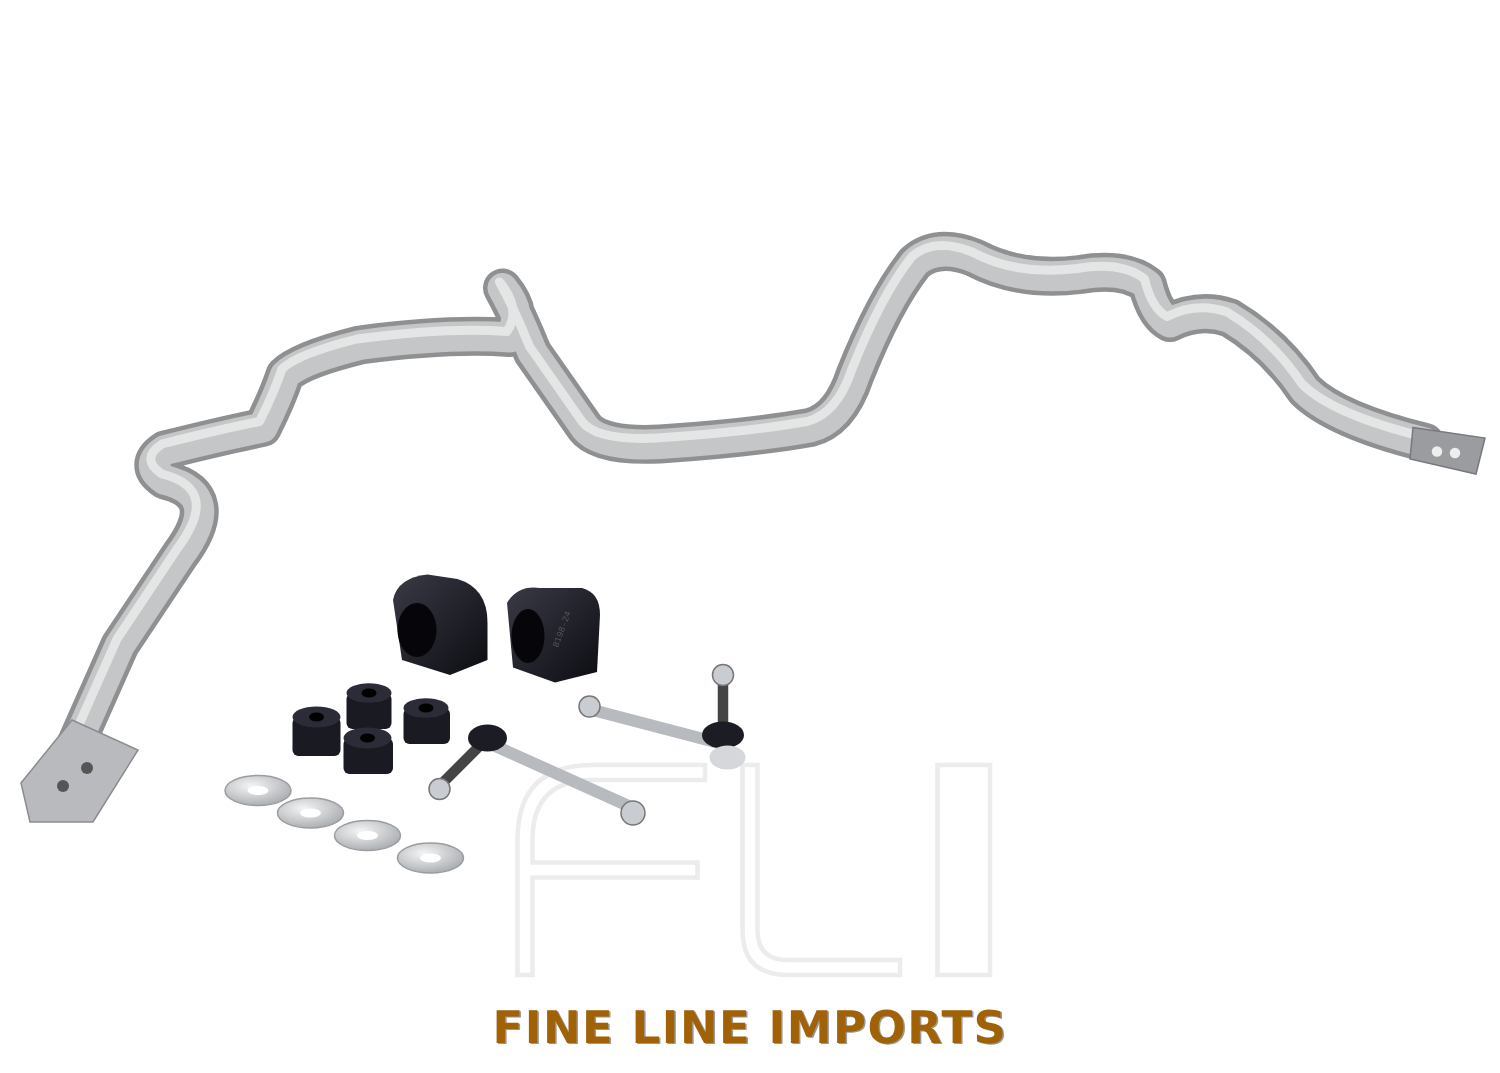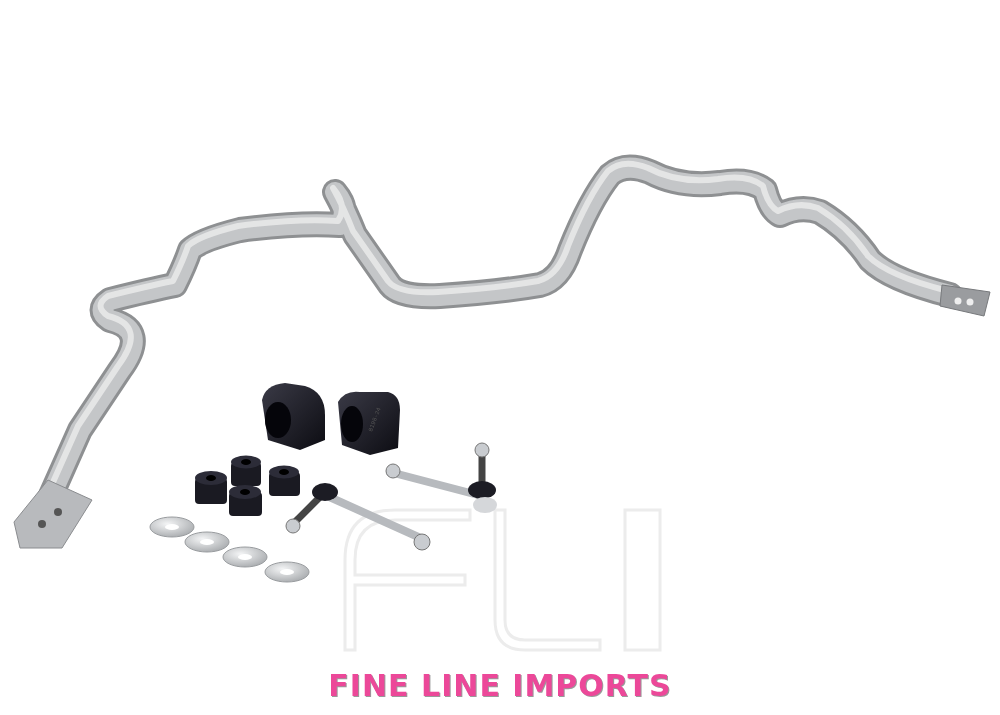--- a/index.html
+++ b/index.html
@@ -1,20 +1,20 @@
 <!DOCTYPE html>
 <html><head>
 <meta charset="utf-8">
 <style>
   html,body{margin:0;padding:0;background:#ffffff;}
   body{width:1000px;height:715px;position:relative;overflow:hidden;font-family:"Liberation Sans",sans-serif;}
   .scene{position:absolute;left:0;top:0;width:1000px;height:715px;}
   .watermark-text{position:absolute;left:0;width:1000px;top:668px;text-align:center;
     font-family:"DejaVu Sans",sans-serif;font-weight:bold;font-size:30px;letter-spacing:1px;
-    color:#ec4899;text-shadow:1px 1px 0 #9a9a9a;}
+    color:#a16207;text-shadow:1px 1px 0 #9a9a9a;}
 </style>
 </head>
 <body>
 
 <div class="scene">
   <svg width="1000" height="715" viewBox="0 0 1000 715">
     <defs>
       <linearGradient id="barGrad" x1="0" y1="0" x2="0" y2="1">
         <stop offset="0" stop-color="#eeeeee"></stop>
         <stop offset="0.5" stop-color="#c4c6c8"></stop>

